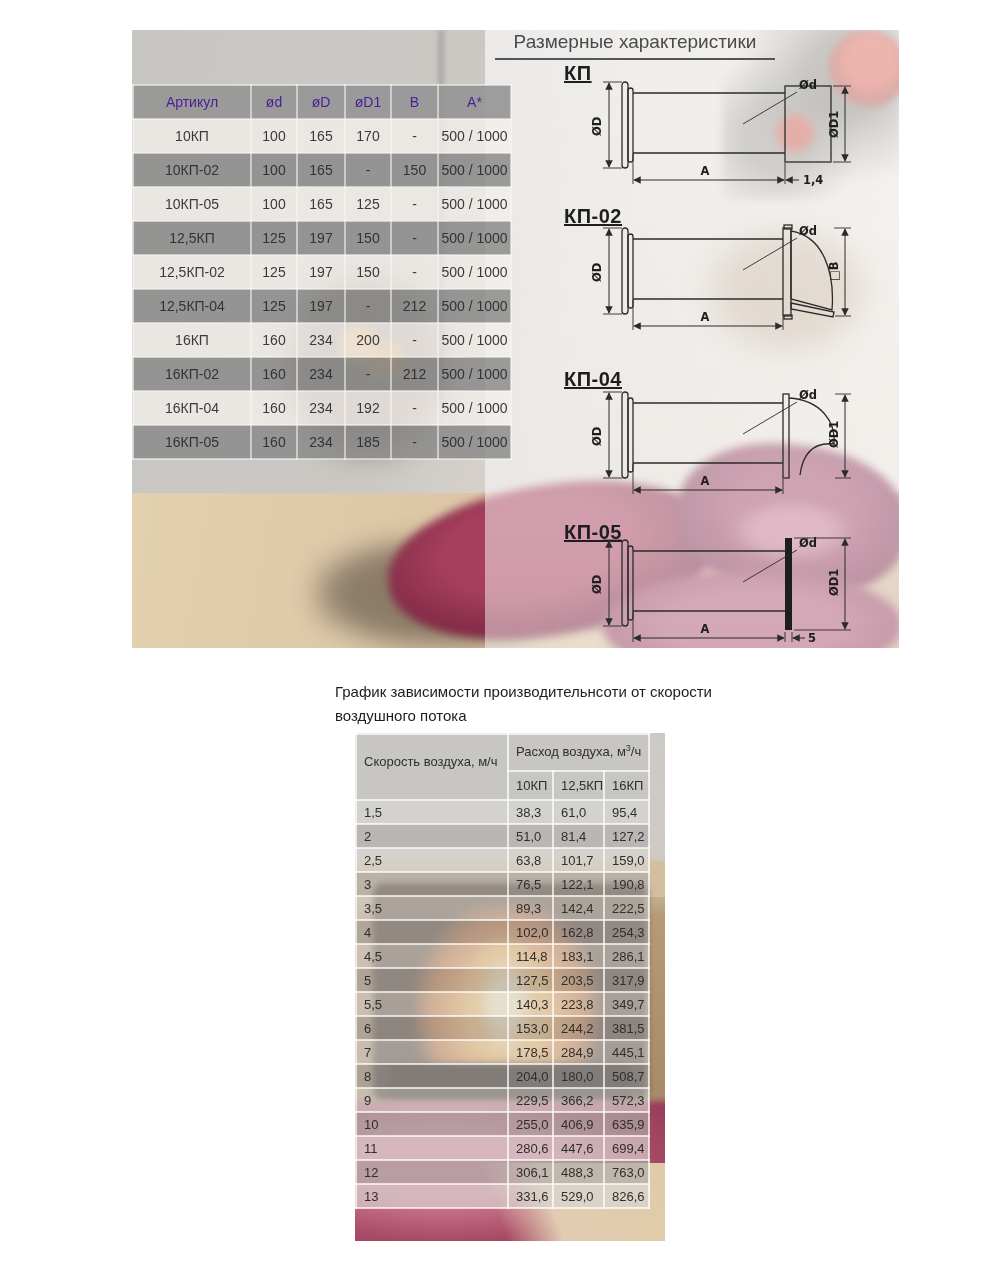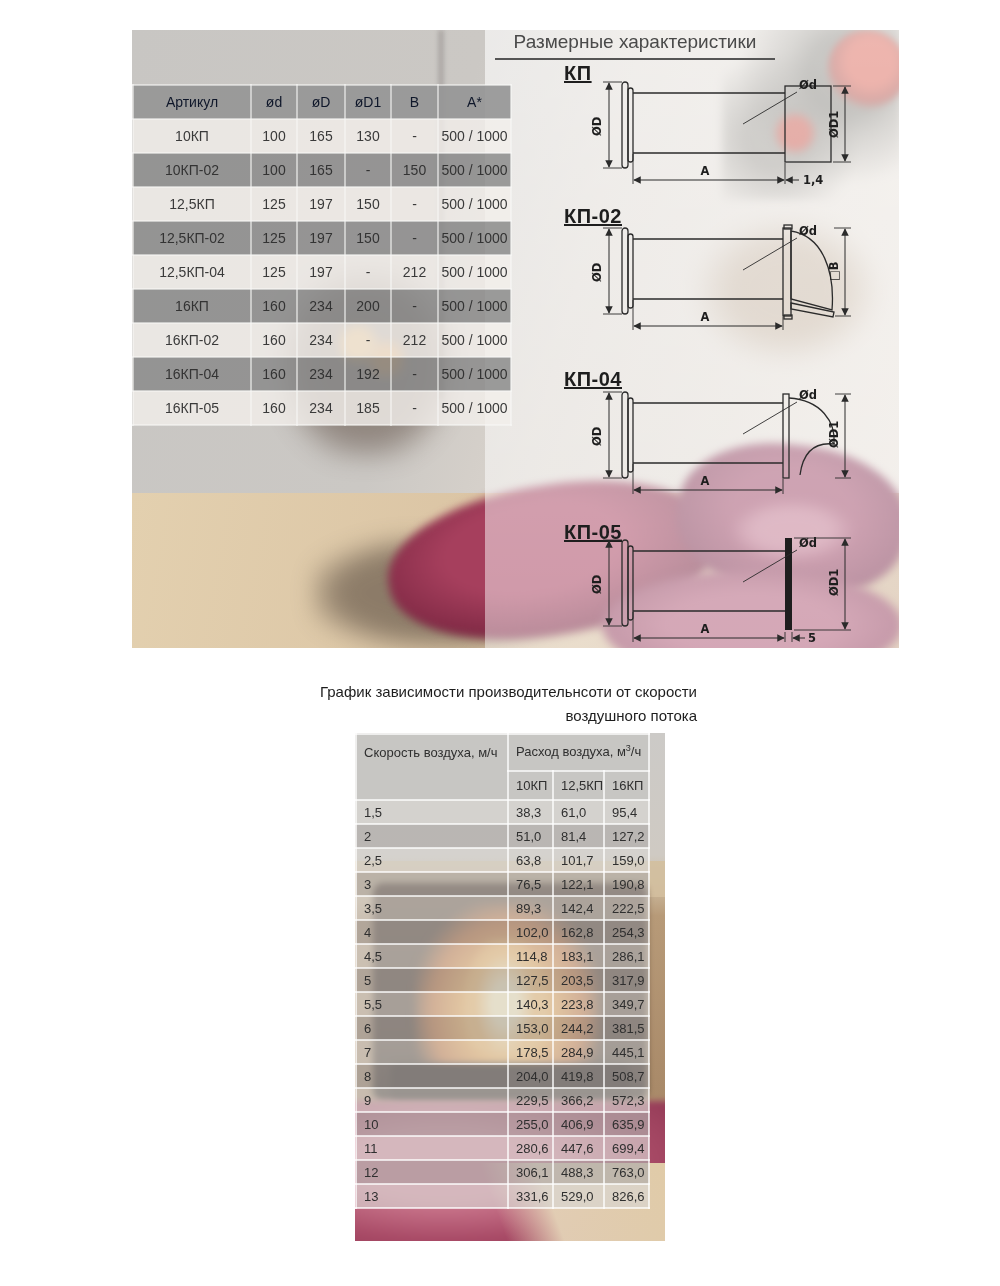--- a/index.html
+++ b/index.html
@@ -38,28 +38,28 @@
   .pillow-b{left:545px;top:415px;width:230px;height:150px;border-radius:46%;transform:rotate(7deg);filter:blur(4px);
           background:radial-gradient(ellipse at 50% 45%,#9d4766 0 38%,#7a2e4c 78%);}
   .pillow-c{left:470px;top:540px;width:300px;height:110px;border-radius:50%;filter:blur(5px);
           background:radial-gradient(ellipse,#b05d79 0 40%,#8b3a58 80%);}
   .pillow-hl{left:600px;top:470px;width:120px;height:60px;border-radius:50%;filter:blur(6px);opacity:.7;
           background:radial-gradient(ellipse,#cf8ba0 0 45%,transparent 75%);}
 
   
   .title1{position:absolute;left:458px;top:31px;width:280px;text-align:center;
           font-size:19px;color:#4a4a4a;padding-bottom:5px;border-bottom:2px solid #555;}
-  .title2{position:absolute;left:283px;top:680px;font-size:15px;line-height:24px;color:#1d1d1d;text-align:right;}
+  .title2{position:absolute;left:298px;top:680px;font-size:15px;line-height:24px;color:#1d1d1d;}
 
   
   table{border-collapse:collapse;table-layout:fixed;}
   .t1{position:absolute;left:95px;top:84px;width:378px;font-size:14px;}
   .t1 th,.t1 td{border:2px solid rgba(248,247,245,.55);height:32px;text-align:center;
                 font-weight:400;padding:0;}
-  .t1 thead th{background:rgba(150,150,150,.92);color:#0f172a;}
+  .t1 thead th{background:rgba(150,150,150,.92);color:#4c1d95;}
   .t1 tbody tr:nth-child(odd) td{background:rgba(242,239,235,.8);}
   .t1 tbody tr:nth-child(even) td{background:rgba(138,138,138,.84);color:#333;}
 
   
   .diag-label{position:absolute;left:527px;font-size:20px;font-weight:700;color:#1e1e1e;
               text-decoration:underline;letter-spacing:.5px;}
   .dsvg{position:absolute;left:550px;overflow:visible;}
   .dsvg .ln{stroke:#2b2b2b;stroke-width:1.3;fill:none;}
   .dsvg .thin{stroke:#2b2b2b;stroke-width:.9;fill:none;}
   .dsvg .dim{stroke:#2b2b2b;stroke-width:1;fill:none;}
@@ -132,30 +132,38 @@
           <th>øD1</th>
           <th>В</th>
           <th>А*</th>
         </tr>
       </thead>
     <tbody id="t1-body">
         <tr>
           <td>10КП</td>
           <td>100</td>
           <td>165</td>
-          <td>130</td>
+          <td>170</td>
           <td>-</td>
           <td>500 / 1000</td>
         </tr>
         <tr>
           <td>10КП-02</td>
           <td>100</td>
           <td>165</td>
           <td>-</td>
           <td>150</td>
+          <td>500 / 1000</td>
+        </tr>
+        <tr>
+          <td>10КП-05</td>
+          <td>100</td>
+          <td>165</td>
+          <td>125</td>
+          <td>-</td>
           <td>500 / 1000</td>
         </tr>
         <tr>
           <td>12,5КП</td>
           <td>125</td>
           <td>197</td>
           <td>150</td>
           <td>-</td>
           <td>500 / 1000</td>
         </tr>
@@ -346,21 +354,21 @@
 
   <table class="t2">
     <colgroup>
         <col style="width:152px">
         <col style="width:45px">
         <col style="width:51px">
         <col style="width:45px">
       </colgroup>
     <thead>
       <tr>
-        <th rowspan="2" style="vertical-align:top;padding-top:10px">Скорость воздуха, м/ч</th>
+        <th rowspan="2" style="vertical-align:top;padding-top:19px">Скорость воздуха, м/ч</th>
         <th colspan="3" style="vertical-align:top;padding-top:8px">
           <span>Расход воздуха, м</span><sup>3</sup><span>/ч</span>
         </th>
       </tr>
       <tr id="t2-subhead">
           <th>10КП</th>
           <th>12,5КП</th>
           <th>16КП</th>
         </tr>
     </thead>
@@ -427,21 +435,21 @@
         </tr>
         <tr>
           <td>7</td>
           <td>178,5</td>
           <td>284,9</td>
           <td>445,1</td>
         </tr>
         <tr>
           <td>8</td>
           <td>204,0</td>
-          <td>419,8</td>
+          <td>180,0</td>
           <td>508,7</td>
         </tr>
         <tr>
           <td>9</td>
           <td>229,5</td>
           <td>366,2</td>
           <td>572,3</td>
         </tr>
         <tr>
           <td>10</td>

